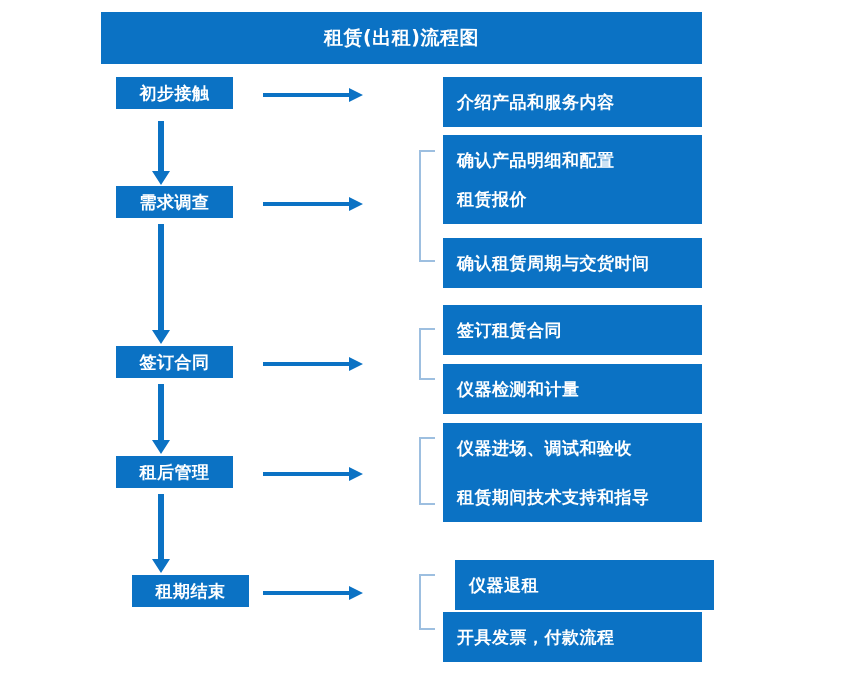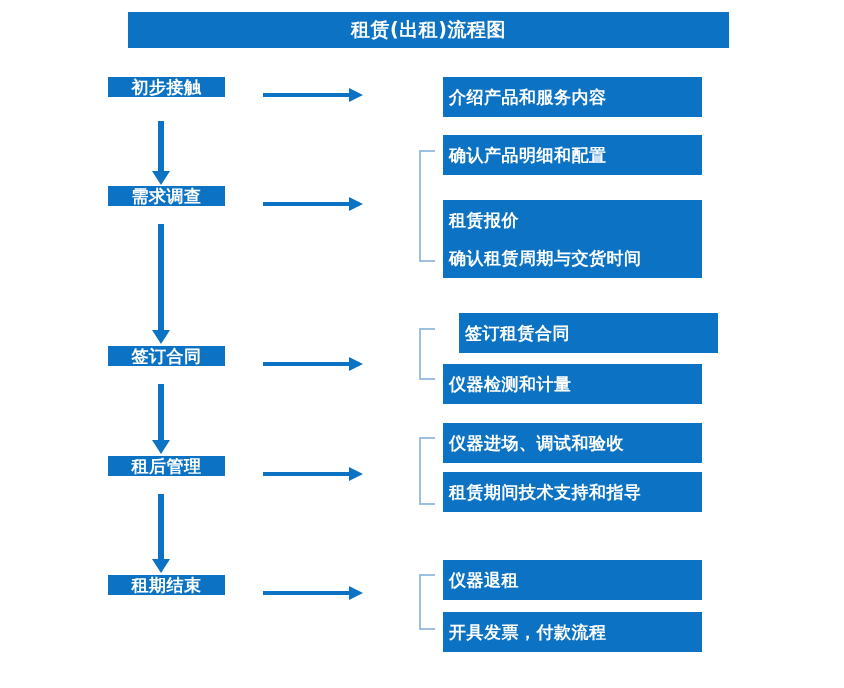--- a/index.html
+++ b/index.html
@@ -27,37 +27,36 @@
     font-weight: bold;
     display: flex;
     align-items: center;
     box-sizing: border-box;
     letter-spacing: 0.5px;
   }
   .title-bar {
     left: 101px;
     top: 12px;
     width: 601px;
-    height: 36px;
+    height: 52px;
     justify-content: center;
     font-size: 19px;
-    margin-left: 27px;
   }
   .stage-box {
-    left: 108px;
+    left: 116px;
     width: 117px;
-    height: 20px;
+    height: 32px;
     justify-content: center;
     font-size: 17px;
   }
   .detail-box {
     left: 443px;
     width: 259px;
-    height: 40px;
-    padding-left: 6px;
+    height: 50px;
+    padding-left: 14px;
     font-size: 17px;
   }
   .h-arrow {
     position: absolute;
     height: 14px;
     pointer-events: none;
   }
   .v-arrow {
     position: absolute;
     width: 18px;
@@ -80,39 +79,39 @@
   <div class="box title-bar">租赁(出租)流程图</div>
 
   <div class="box stage-box" style="top:77px;">初步接触</div>
 
   <div class="box stage-box" style="top:186px;">需求调查</div>
 
   <div class="box stage-box" style="top:346px;">签订合同</div>
 
   <div class="box stage-box" style="top:456px;">租后管理</div>
 
-  <div class="box stage-box" style="top:575px;">租期结束</div>
+  <div class="box stage-box" style="top:575px;margin-left:16px;">租期结束</div>
 
   <div class="box detail-box" style="top:77px;">介绍产品和服务内容</div>
 
   <div class="box detail-box" style="top:135px;">确认产品明细和配置</div>
 
-  <div class="box detail-box" style="top:200px;">租赁报价</div>
+  <div class="box detail-box" style="top:174px;">租赁报价</div>
 
   <div class="box detail-box" style="top:238px;">确认租赁周期与交货时间</div>
 
-  <div class="box detail-box" style="top:313px;margin-left:16px;">签订租赁合同</div>
+  <div class="box detail-box" style="top:305px;">签订租赁合同</div>
 
   <div class="box detail-box" style="top:364px;">仪器检测和计量</div>
 
   <div class="box detail-box" style="top:423px;">仪器进场、调试和验收</div>
 
   <div class="box detail-box" style="top:472px;">租赁期间技术支持和指导</div>
 
-  <div class="box detail-box" style="top:560px;">仪器退租</div>
+  <div class="box detail-box" style="top:560px;margin-left:12px;">仪器退租</div>
 
   <div class="box detail-box" style="top:612px;text-align:center;">开具发票，付款流程</div>
 
   <svg class="h-arrow" style="left:263px; top:88px; width:100px; height:14px;" viewBox="0 0 100 14">
     <path d="M0 5 H86 V0 L100 7 L86 14 V9 H0 Z" fill="#0b72c4"></path>
   </svg>
 
   <svg class="h-arrow" style="left:263px; top:197px; width:100px; height:14px;" viewBox="0 0 100 14">
     <path d="M0 5 H86 V0 L100 7 L86 14 V9 H0 Z" fill="#0b72c4"></path>
   </svg>

